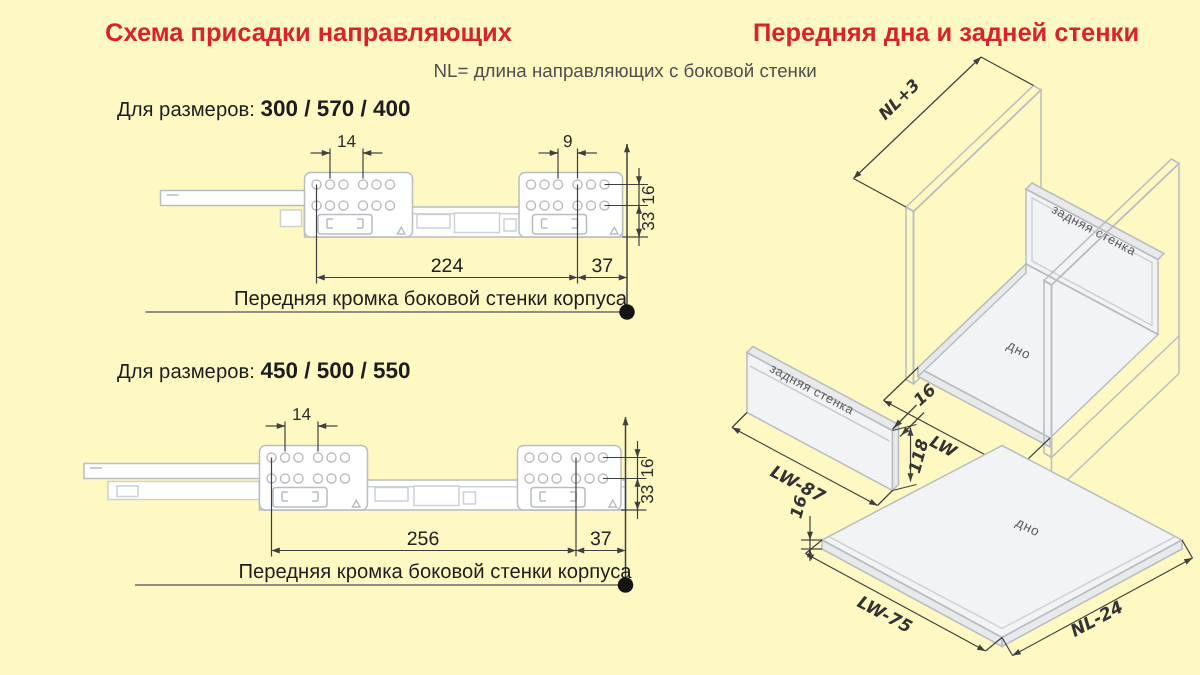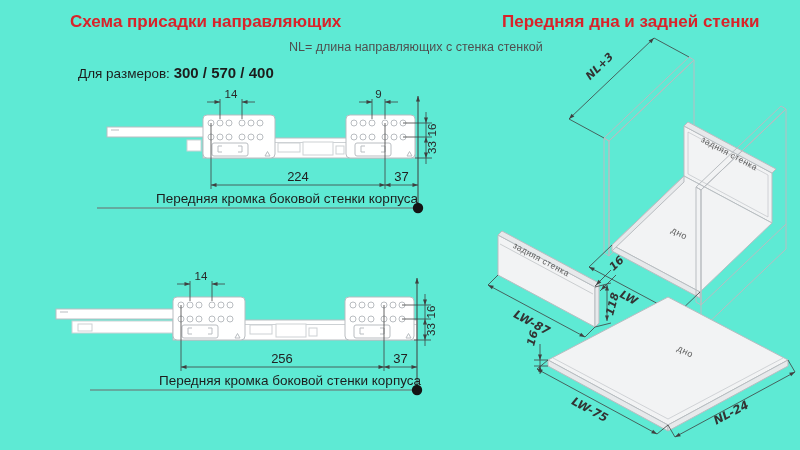--- a/index.html
+++ b/index.html
@@ -1,16 +1,16 @@
 <!DOCTYPE html>
 <html><head>
 <meta charset="utf-8">
 <style>
   html,body{margin:0;padding:0;background:#fff;}
-  #canvas{position:relative;width:800px;height:450px;background:#5eead4;overflow:hidden;
+  #canvas{position:relative;width:800px;height:450px;background:#fef9c3;overflow:hidden;
           font-family:"Liberation Sans",sans-serif;text-align:right;}
   .title{position:absolute;font-weight:bold;font-size:17px;color:#d8232a;white-space:nowrap;}
   .subtitle{position:absolute;font-size:12.5px;color:#4f4f4f;white-space:nowrap;}
   .sizes{position:absolute;font-size:13.5px;color:#1c1c1c;white-space:nowrap;}
   .sizes .nums{font-weight:bold;font-size:15px;}
   svg{position:absolute;overflow:visible;}
   .lg{stroke:#b9bdc1;fill:none;stroke-width:1;}
   .lgf{stroke:#b9bdc1;fill:#ffffff;stroke-width:1;}
   .lt{stroke:#cdd1d4;}
   .dim{stroke:#3f3f3f;stroke-width:.8;fill:none;}
@@ -28,21 +28,21 @@
   .plab{font:8.5px "Liberation Sans",sans-serif;fill:#5a5a5a;text-anchor:middle;letter-spacing:.5px;}
   .plab2{font:9px "Liberation Sans",sans-serif;fill:#5a5a5a;text-anchor:middle;letter-spacing:.5px;}
 </style>
 </head>
 <body>
 
 <div id="canvas">
 
   <div class="title" style="left:70px;top:12px;">Схема присадки направляющих</div>
   <div class="title" style="left:502px;top:12px;">Передняя дна и задней стенки</div>
-  <div class="subtitle" style="left:289px;top:40px;">NL= длина направляющих с стенка стенкой</div>
+  <div class="subtitle" style="left:289px;top:40px;">NL= длина направляющих с боковой стенки</div>
 
   <div class="sizes" style="left:78px;top:64px;">
     <span>Для размеров:</span>
     <span class="nums">300 / 570 / 400</span>
   </div>
 
   <svg style="left:85px;top:86px;" width="358" height="142" viewBox="0 0 358 142">
 
     <g>
       <rect x="22" y="41" width="103" height="10" class="lgf"></rect>
@@ -144,20 +144,24 @@
 
     <g>
       <line x1="333" y1="10" x2="333" y2="122" class="ref"></line>
       <polygon class="ah" points="0,0 -5.5,-2 -5.5,2" transform="translate(333,10) rotate(-90)"></polygon>
       <line x1="12" y1="122" x2="333" y2="122" class="ul"></line>
       <circle cx="333" cy="122" r="5.2" fill="#141414"></circle>
       <text x="202" y="117" class="flabel">Передняя кромка боковой стенки корпуса</text>
     </g>
   </svg>
 
+  <div class="sizes" style="left:78px;top:239px;">
+    <span>Для размеров:</span>
+    <span class="nums">450 / 500 / 550</span>
+  </div>
 
   <svg style="left:50px;top:268px;" width="390" height="142" viewBox="0 0 390 142">
     <g>
       <rect x="6" y="41" width="120" height="10" class="lgf"></rect>
       <line x1="10" y1="44" x2="18" y2="44" class="lg"></line>
       <rect x="22" y="53" width="102" height="12" class="lgf lt"></rect>
       <rect x="28" y="56" width="14" height="7" class="lgf lt"></rect>
       <rect x="123" y="52" width="244" height="20" class="lgf"></rect>
       <line x1="123" y1="56.5" x2="367" y2="56.5" class="lg lt"></line>
       <rect x="200" y="57" width="22" height="9" class="lgf lt"></rect>

